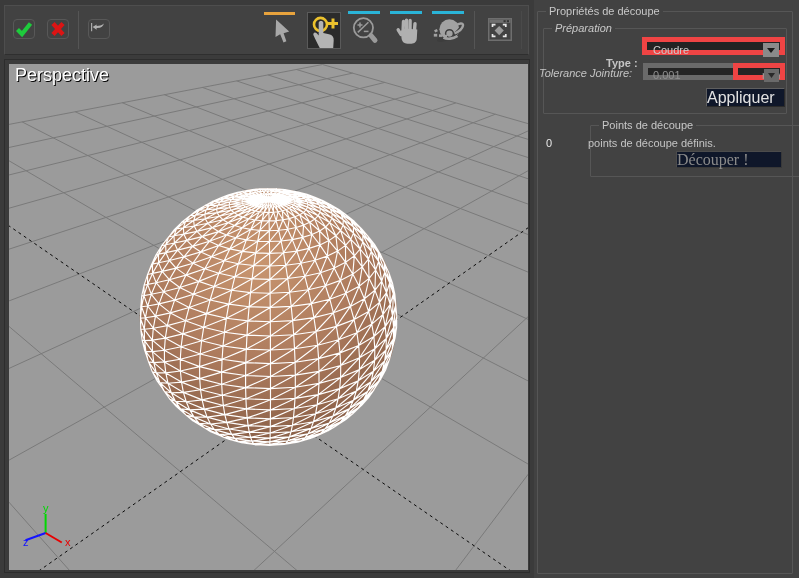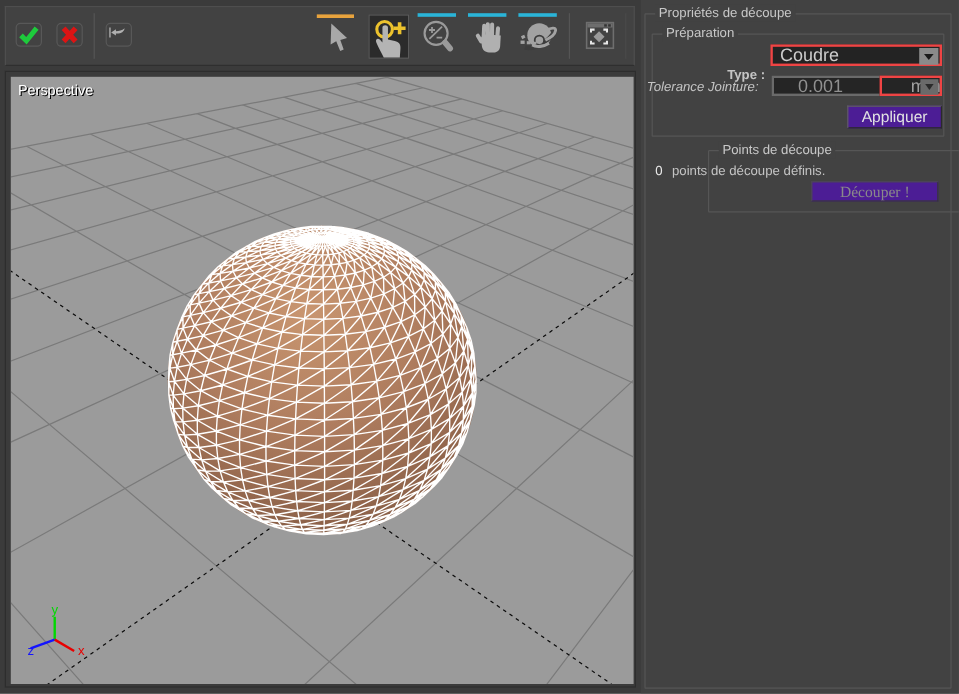--- a/index.html
+++ b/index.html
@@ -1,22 +1,22 @@
 <!DOCTYPE html>
 <html><head><meta charset="utf-8"><style>
 html,body{margin:0;padding:0;}
 body{width:799px;height:578px;background:#3b3b3b;font-family:"Liberation Sans",sans-serif;overflow:hidden;position:relative;}
 .abs{position:absolute;}
 .btn24{position:absolute;width:22px;height:20px;border:1px solid #585858;border-radius:4px;box-sizing:border-box;}
 .sep{position:absolute;width:1px;background:#555;}
 .gb{position:absolute;border:1px solid #555;border-radius:1px;text-align:right;}
 .gb>span{position:absolute;top:-8px;left:8px;background:#424242;padding:0 3px;color:#c8c8c8;font-size:11px;line-height:14px;white-space:nowrap;}
 .lbl{position:absolute;color:#c4c4c4;font-size:11px;white-space:nowrap;}
-.combo{position:absolute;background:#252525;border:2px solid #ef4444;box-sizing:border-box;color:#cccccc;font-size:15px;}
-.pbtn{position:absolute;background:#4c1d95;border:1px solid #5f5f5f;border-bottom-color:#2a2a2a;border-right-color:#2a2a2a;box-sizing:border-box;color:#e2e2e2;font-size:13px;text-align:center;}
+.combo{position:absolute;background:#252525;border:5px solid #ef4444;box-sizing:border-box;color:#cccccc;font-size:11px;}
+.pbtn{position:absolute;background:#0f172a;border:1px solid #5f5f5f;border-bottom-color:#2a2a2a;border-right-color:#2a2a2a;box-sizing:border-box;color:#e2e2e2;font-size:16px;text-align:left;}
 </style></head>
 <body>
 
 <div class="abs" style="left:4px;top:5px;width:523px;height:48px;border:1px solid #4e4e4e;border-bottom-color:#2f2f2f;background:#424242;"></div>
 
 <div class="btn24" style="left:13px;top:19px;">
 <svg width="20" height="18" viewBox="0 0 20 18">
       <path d="M3.5 9.5 L8 14 L16.5 3.5" stroke="#1ecb3c" stroke-width="4.2" fill="none"></path>
     </svg>
 </div>
@@ -114,41 +114,41 @@
 <path d="M36.6,469 L36.6,450" stroke="#00d800"></path>
 <path d="M36.6,469 L16.5,476.3" stroke="#1414ff"></path>
 <path d="M36.6,469 L52.8,478.5" stroke="#e80000"></path>
 </g>
 <g font-family="Liberation Sans, sans-serif" font-size="11">
 <text x="34" y="448" fill="#00d800">y</text>
 <text x="14" y="482" fill="#1414ff">z</text>
 <text x="56" y="482" fill="#e80000">x</text>
 </g>
 </svg>
-<div class="abs" style="left:6px;top:5px;color:#ffffff;font-size:12px;line-height:13px;text-shadow:1px 1px 0 #000000;">Perspective</div>
+<div class="abs" style="left:6px;top:5px;color:#ffffff;font-size:18px;line-height:13px;text-shadow:1px 1px 0 #000000;">Perspective</div>
 </div>
 
 <div class="abs" style="left:534px;top:0px;width:265px;height:578px;background:#424242;"></div>
 <div class="gb" style="left:537px;top:11px;width:254px;height:561px;border-color:#565656;">
 <span style="background:#424242;">Propriétés de découpe</span>
 </div>
 <div class="gb" style="left:543px;top:28px;width:242px;height:84px;border-color:#565656;">
-<span style="background:#424242;">Préparation</span>
+<span style="background:#424242;font-style:italic;">Préparation</span>
 </div>
 <div class="lbl" style="left:606px;top:57px;font-weight:bold;">Type :</div>
 <div class="combo" style="left:642px;top:37px;width:143px;height:18px;line-height:16px;padding-left:6px;background:#232323;">Coudre
 <div class="abs" style="right:1px;top:1px;width:16px;height:14px;background:#8a8a8a;"><svg width="16" height="14">
         <path d="M4 5 L8 10 L12 5 Z" fill="#1a1a1a"></path>
       </svg></div>
 </div>
 <div class="lbl" style="left:539px;top:67px;font-style:italic;">Tolerance Jointure:</div>
-<div class="combo" style="left:643px;top:63px;width:101px;height:17px;line-height:15px;padding-left:20px;color:#909090;border-color:#6a6a6a;">0.001</div>
+<div class="combo" style="left:643px;top:63px;width:101px;height:17px;line-height:15px;padding-left:5px;color:#909090;border-color:#6a6a6a;">0.001</div>
 <div class="combo" style="left:733px;top:63px;width:52px;height:17px;line-height:15px;padding-left:24px;color:#a0a0a0;">mm
 <div class="abs" style="right:1px;top:1px;width:15px;height:13px;background:#6a6a6a;"><svg width="15" height="13">
         <path d="M4 4 L7.5 9 L11 4 Z" fill="#2a2a2a"></path>
       </svg></div>
 </div>
 <div class="pbtn" style="left:706px;top:88px;width:79px;height:19px;line-height:18px;">Appliquer</div>
 <div class="gb" style="left:543px;top:125px;width:242px;height:50px;border-color:#565656;margin-left:47px;">
 <span style="background:#424242;">Points de découpe</span>
 </div>
 <div class="lbl" style="left:546px;top:137px;color:#e8e8e8;">0</div>
-<div class="lbl" style="left:560px;top:137px;">points de découpe définis.</div>
+<div class="lbl" style="left:588px;top:137px;">points de découpe définis.</div>
 <div class="pbtn" style="left:676px;top:151px;width:106px;height:17px;line-height:16px;color:#8a8a8a;border-color:#4c4c4c;border-bottom-color:#383838;border-right-color:#383838;font-family:Liberation Serif, serif;">Découper !</div>
 </body></html>

